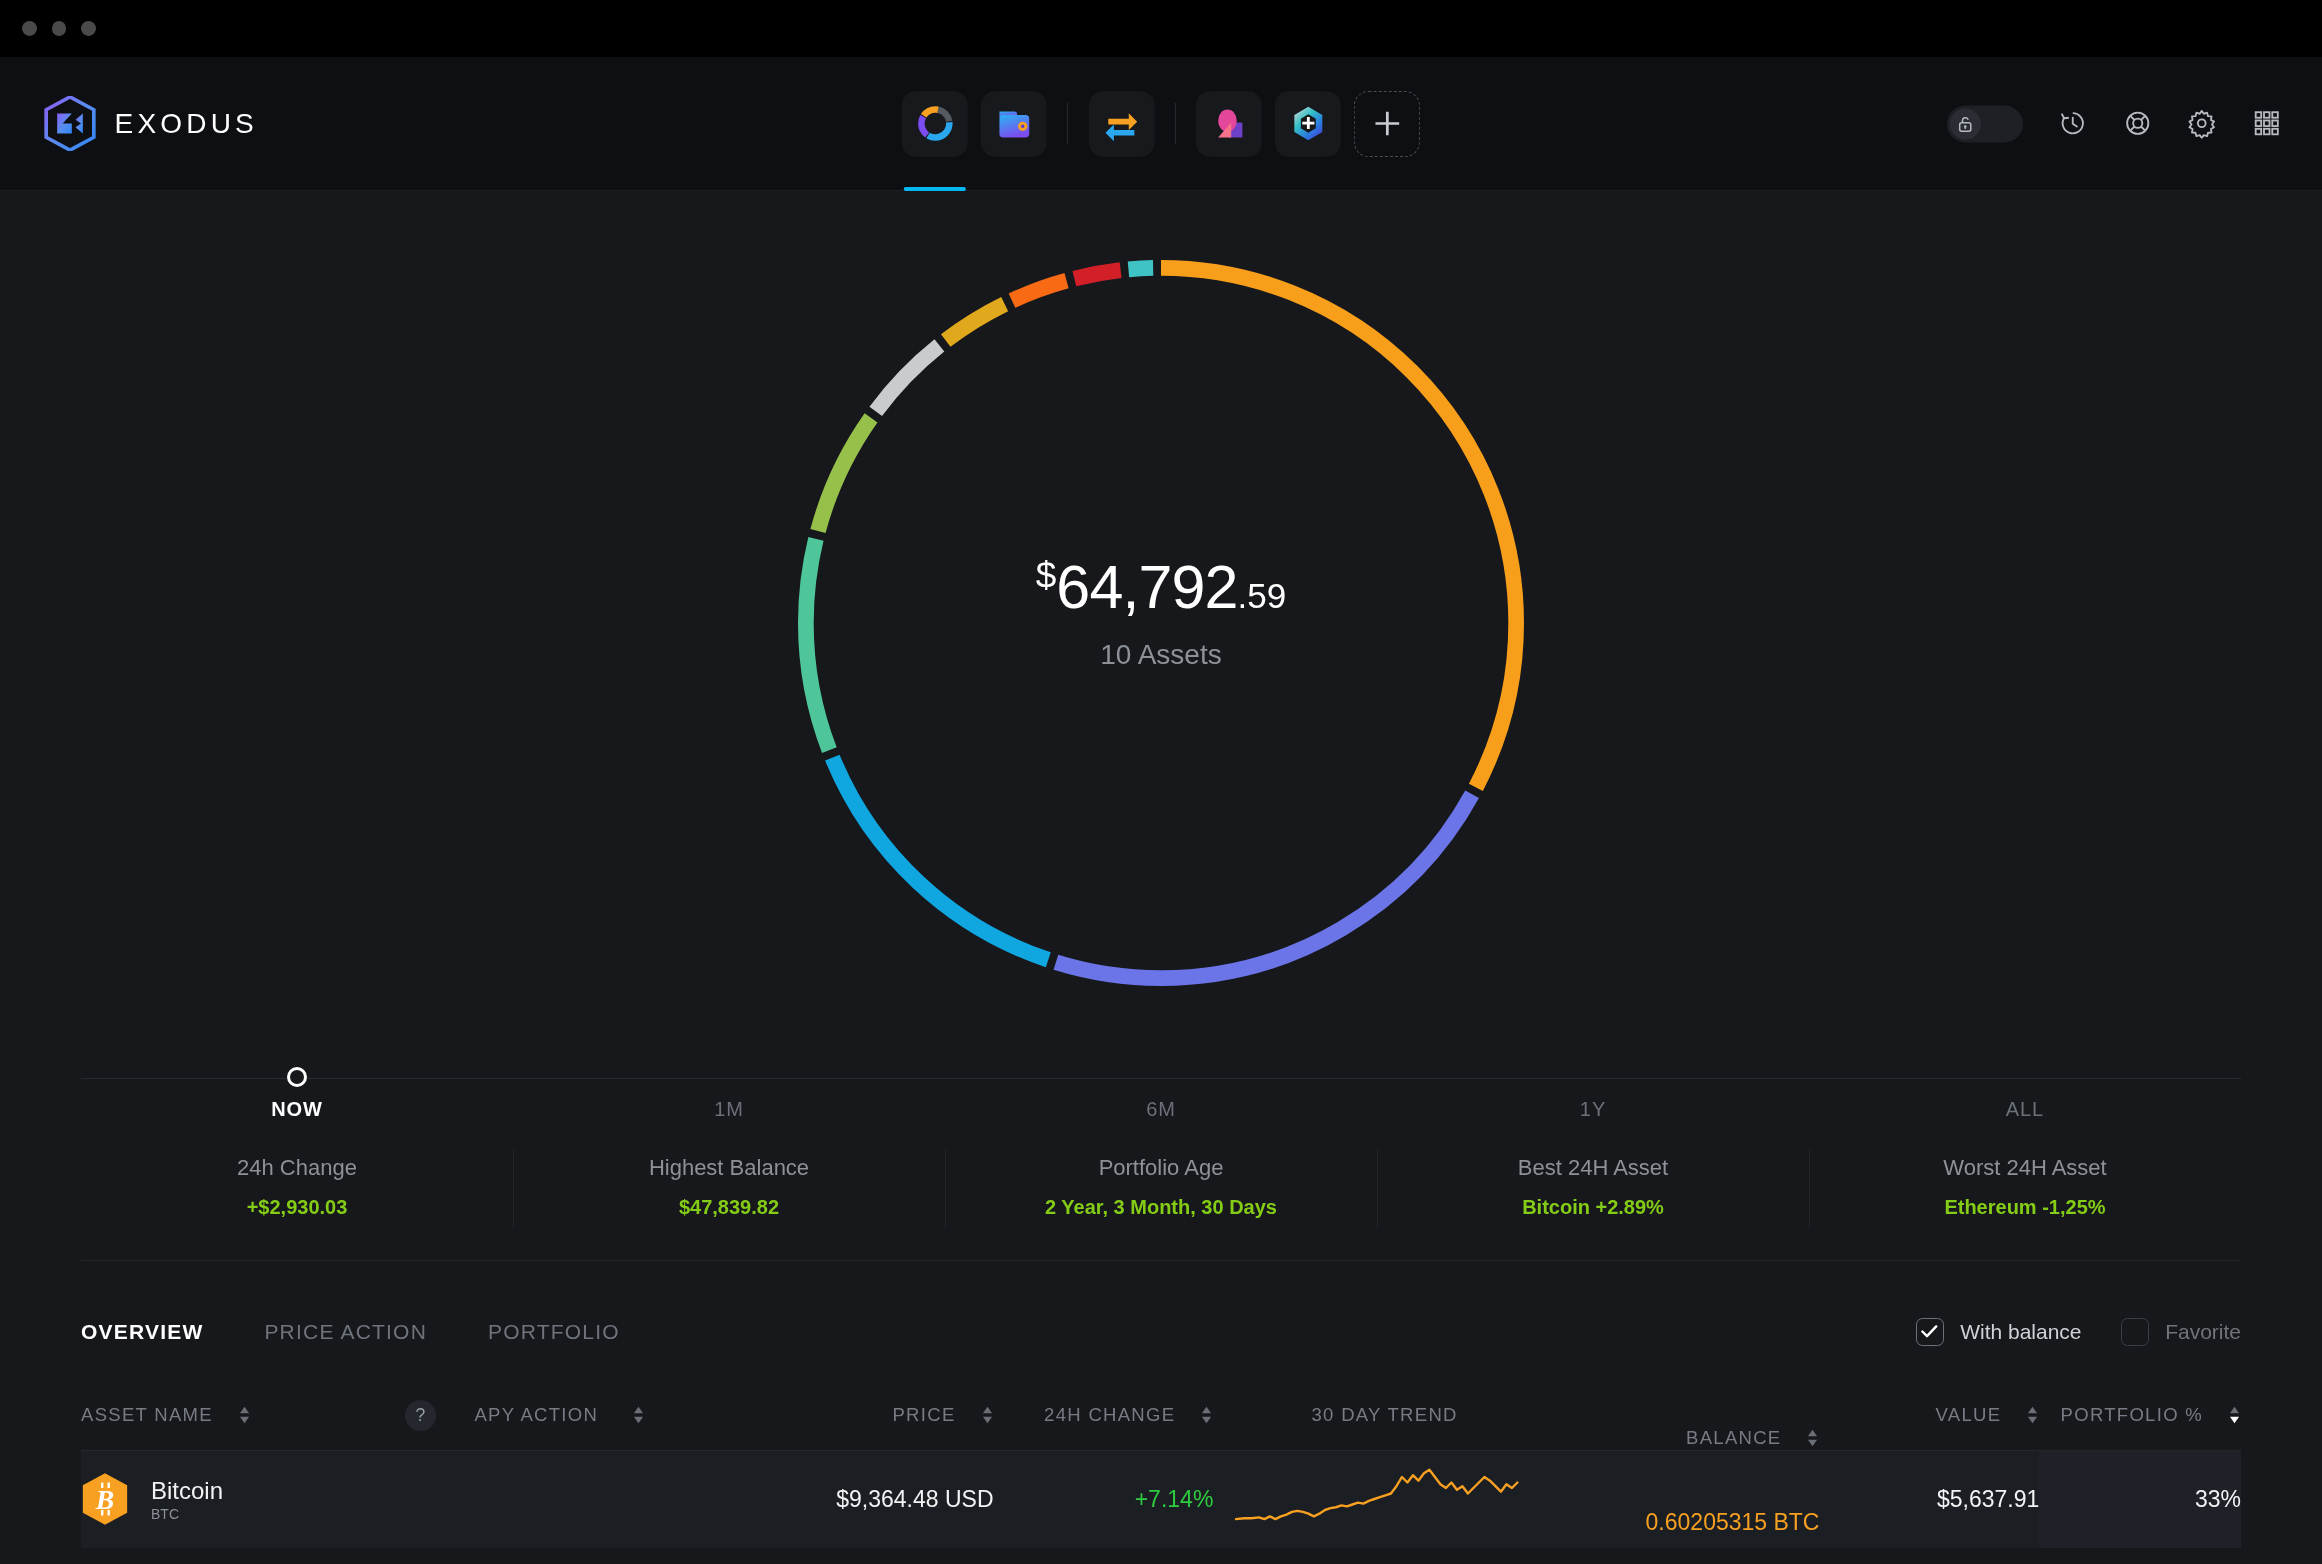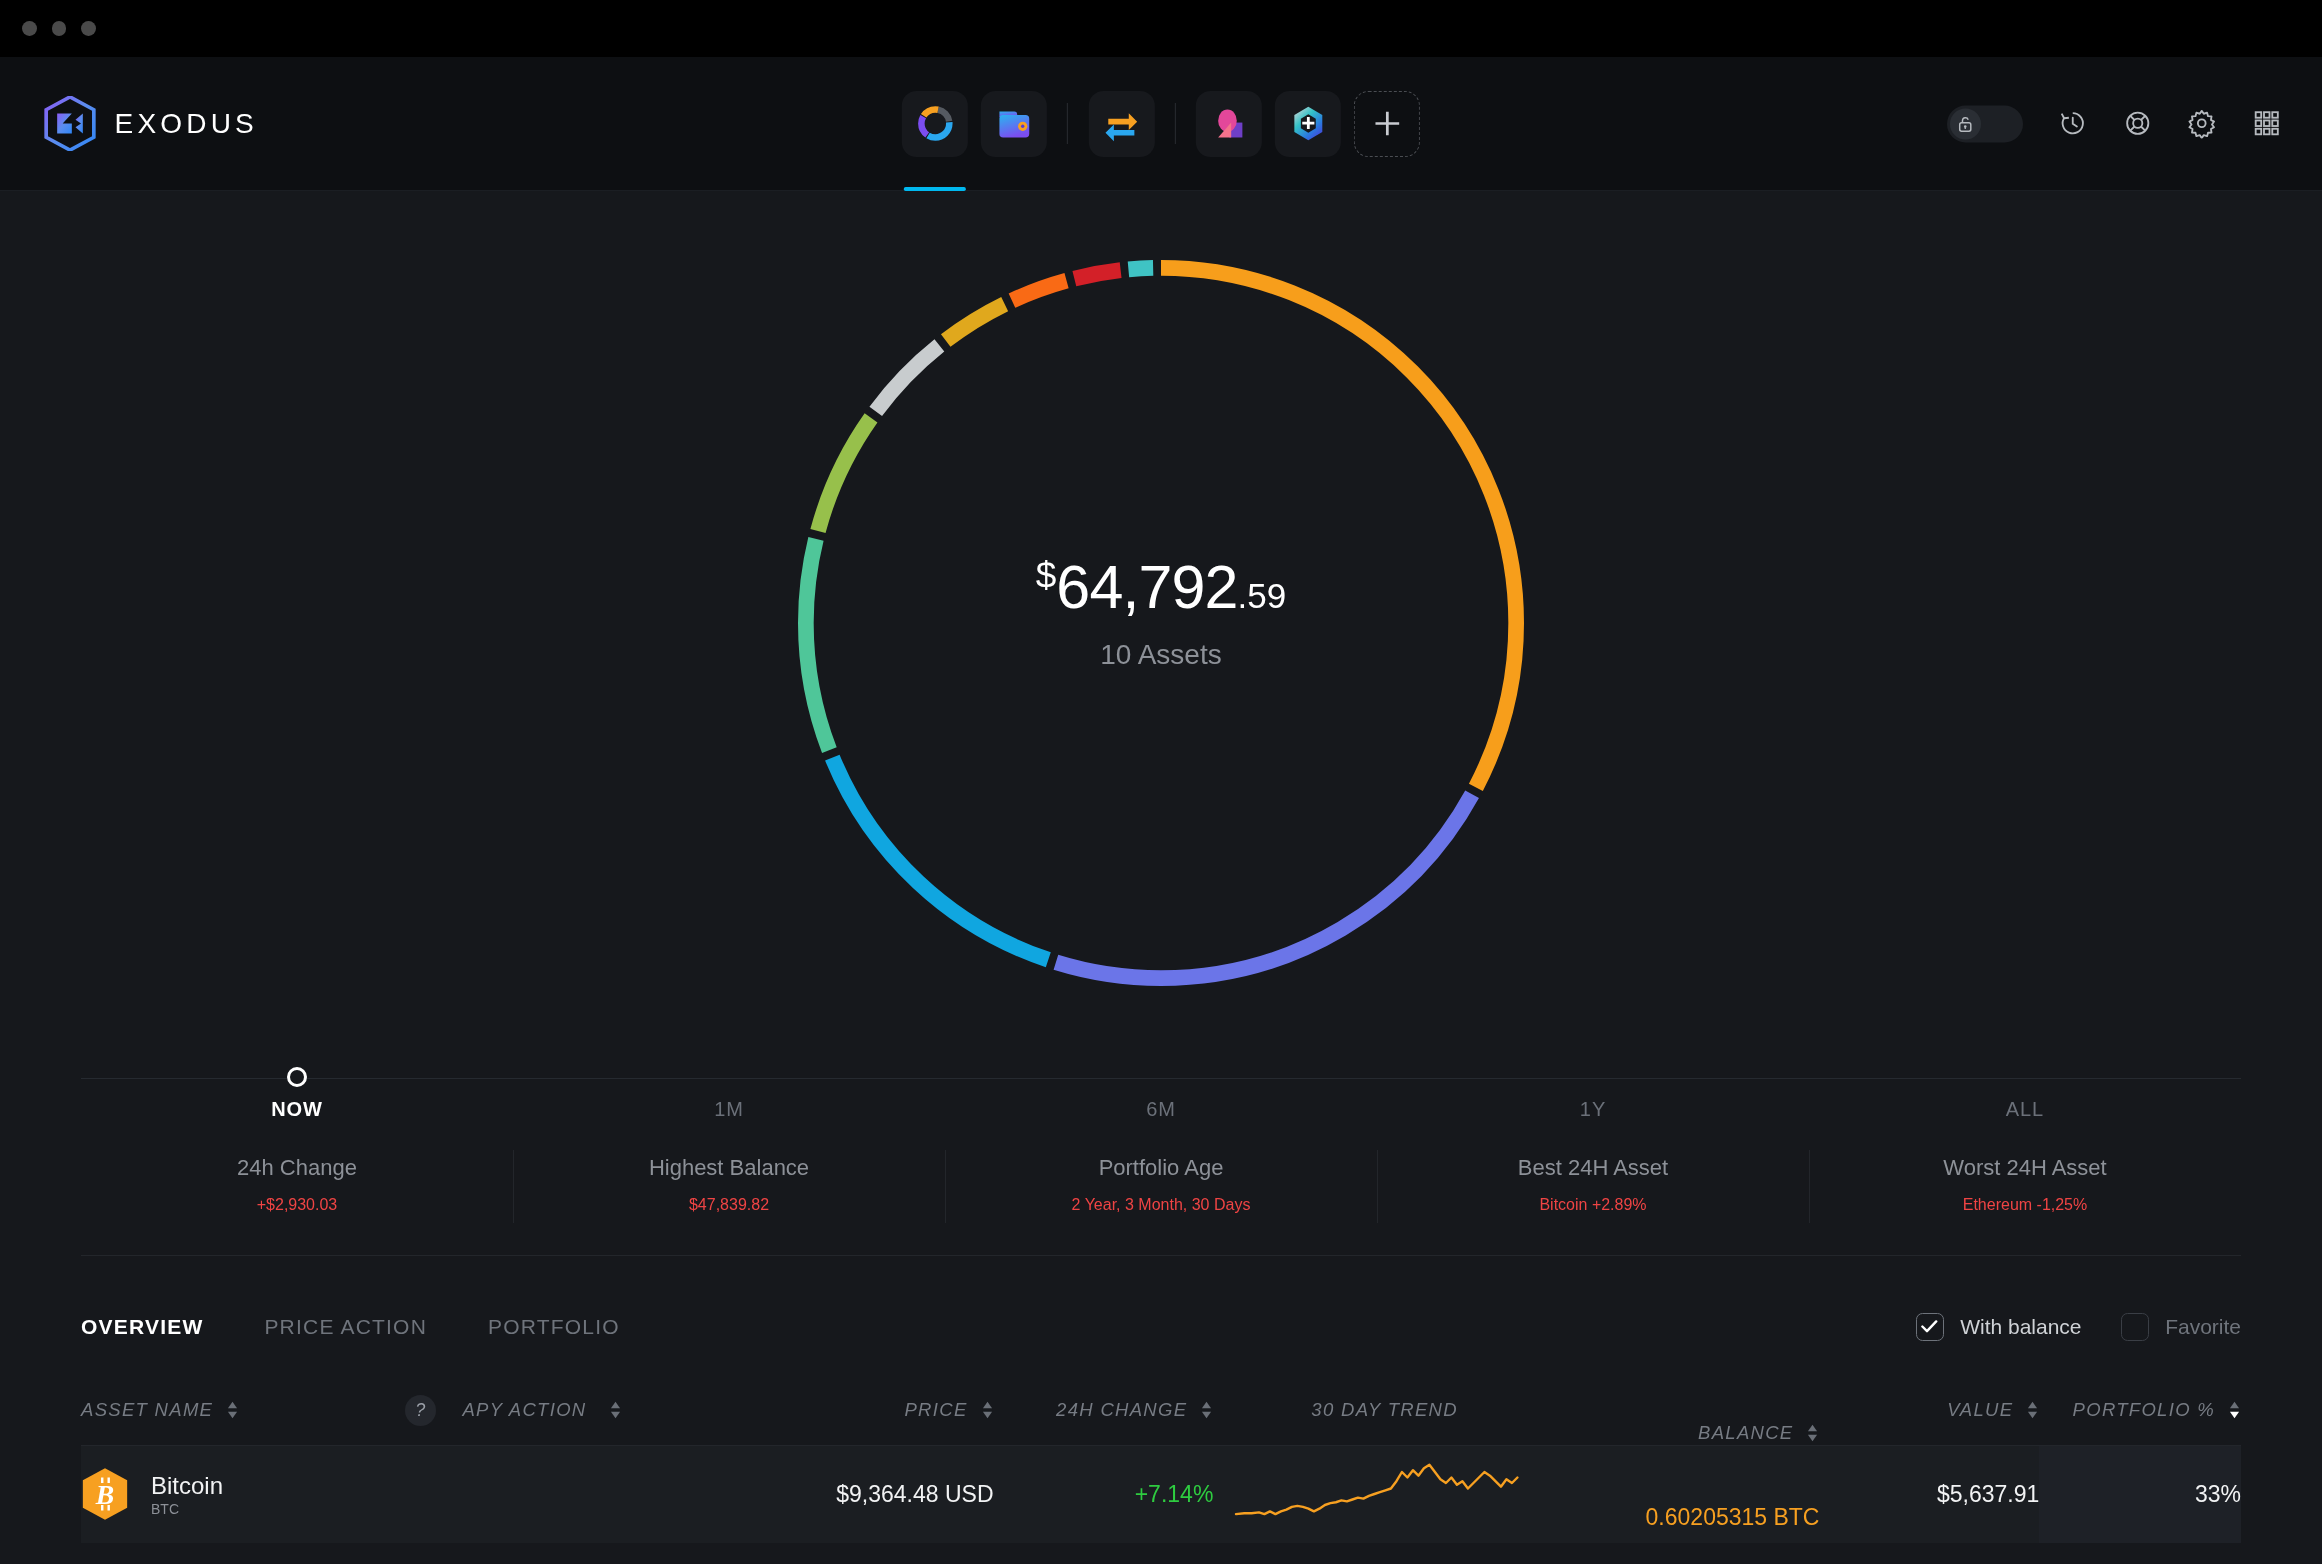--- a/index.html
+++ b/index.html
@@ -124,21 +124,21 @@
     display:flex; margin:13px 81px 0;
     border-bottom:0.9px solid #23262b;
     padding-bottom:41px;
   }
   .stat { flex:1; text-align:center; position:relative; }
   .stat + .stat::before {
     content:""; position:absolute; left:0; top:-5.5px; bottom:-9.2px;
     width:0.9px; background:#23262b;
   }
   .stat-label { color:#8d9198; font-size:22px; margin-bottom:14.8px; }
-  .stat-value { color:#ef4444; font-size:16px; }
+  .stat-value { color:#84cc16; font-size:20px;font-weight:bold; }
 
   
   .tabsrow {
     display:flex; align-items:center;
     margin:57px 81px 0;
     position:relative;
   }
   .tab {
     font-size:21px; letter-spacing:1.2px; color:#6f747c;
     margin-right:61px; cursor:pointer;
@@ -157,23 +157,22 @@
 
   
   .table { margin:0 81px; }
   .thead {
     display:flex; align-items:center;
     height:70px; margin-top:35px;
     border-bottom:0.9px solid #23262b;
   }
   .th {
     font-size:18.5px; letter-spacing:1.3px; color:#777c84;
-    display:flex; align-items:center; gap:13px;
+    display:flex; align-items:center; gap:25px;
     cursor:pointer;
-    font-style:italic;
   }
   .th .sort { display:block; }
   .qmark {
     width:31px; height:31px; border-radius:50%;
     background:#24272d; color:#9ba0a8; font-size:17.5px;
     display:flex; align-items:center; justify-content:center;
     margin-right:13px; cursor:pointer;
   }
 
   .col-name   { width:341px; }

